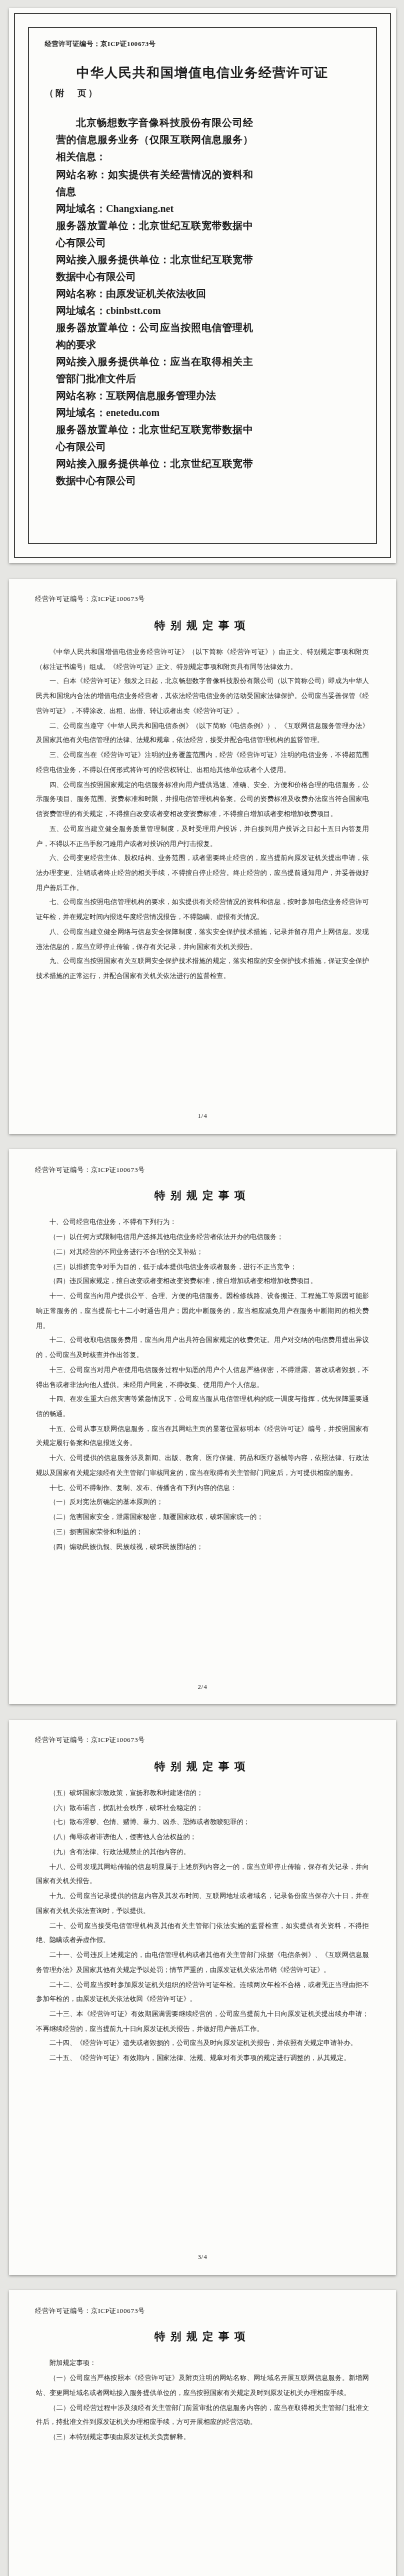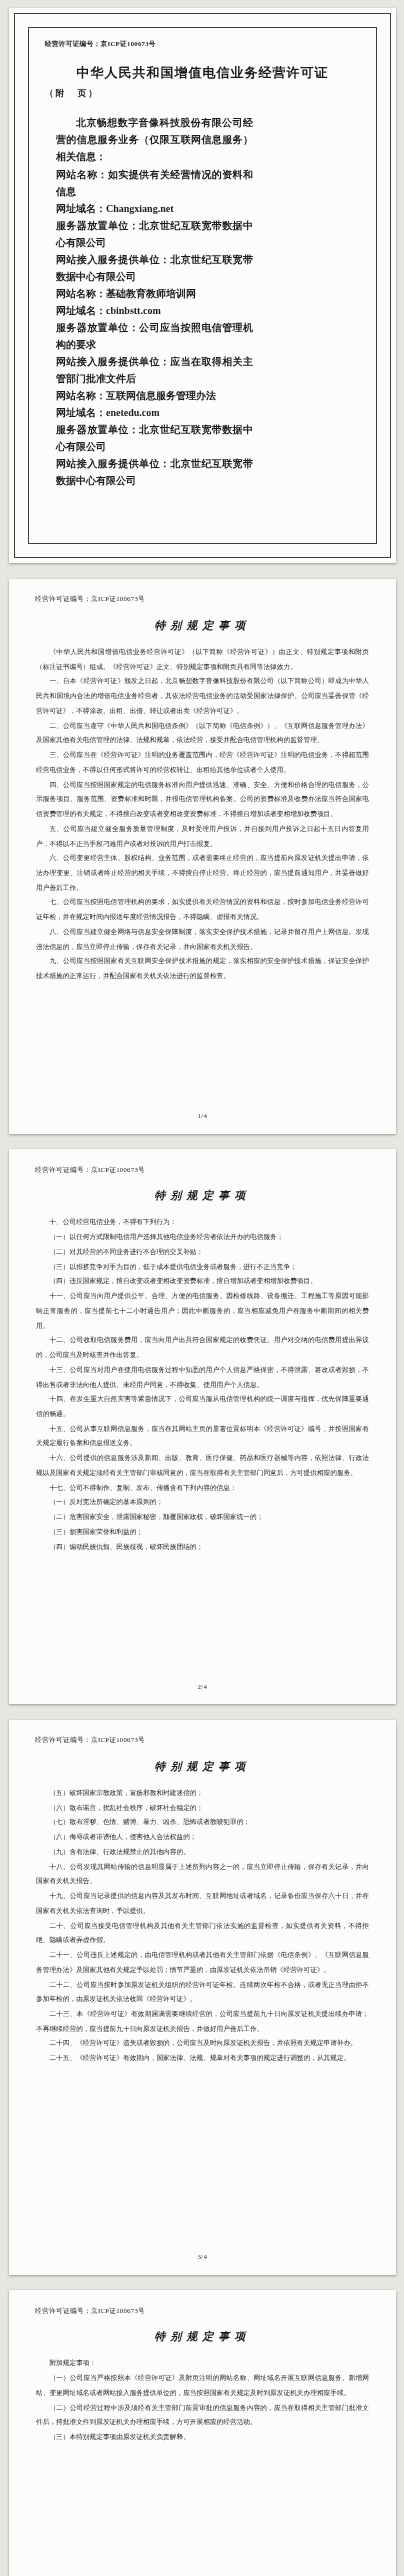--- a/index.html
+++ b/index.html
@@ -80,21 +80,20 @@
     padding: 16.5px 26px 0;
     font-size: 6.7px;
     letter-spacing: 0.3px;
   }
   .prov-title {
     margin: 14.4px 0 0;
     text-align: center;
     font-size: 10.8px;
     font-weight: bold;
     letter-spacing: 5.2px;
-    font-style: italic;
   }
   .prov-body {
     padding: 12.4px 27px 0;
     font-size: 6.7px;
     line-height: 2.2;
     text-align: justify;
   }
   .prov-body p {
     margin: 0;
     text-indent: 2em;
@@ -124,21 +123,21 @@
         <div class="cert-subtitle">（附　页）</div>
         <div class="cert-body">
           <p class="cert-intro">北京畅想数字音像科技股份有限公司经营的信息服务业务（仅限互联网信息服务）相关信息：</p>
           <div>
 
               <p class="cert-line"><span>网站名称：</span><span>如实提供有关经营情况的资料和信息</span></p>
               <p class="cert-line"><span>网址域名：</span><span>Changxiang.net</span></p>
               <p class="cert-line"><span>服务器放置单位：</span><span>北京世纪互联宽带数据中心有限公司</span></p>
               <p class="cert-line"><span>网站接入服务提供单位：</span><span>北京世纪互联宽带数据中心有限公司</span></p>
 
-              <p class="cert-line"><span>网站名称：</span><span>基础教育教师培训网</span></p>
+              <p class="cert-line"><span>网站名称：</span><span>由原发证机关依法收回</span></p>
               <p class="cert-line"><span>网址域名：</span><span>cbinbstt.com</span></p>
               <p class="cert-line"><span>服务器放置单位：</span><span>公司应当按照电信管理机构的要求</span></p>
               <p class="cert-line"><span>网站接入服务提供单位：</span><span>应当在取得相关主管部门批准文件后</span></p>
 
               <p class="cert-line"><span>网站名称：</span><span>互联网信息服务管理办法</span></p>
               <p class="cert-line"><span>网址域名：</span><span>enetedu.com</span></p>
               <p class="cert-line"><span>服务器放置单位：</span><span>北京世纪互联宽带数据中心有限公司</span></p>
               <p class="cert-line"><span>网站接入服务提供单位：</span><span>北京世纪互联宽带数据中心有限公司</span></p>
             </div>
         </div>

